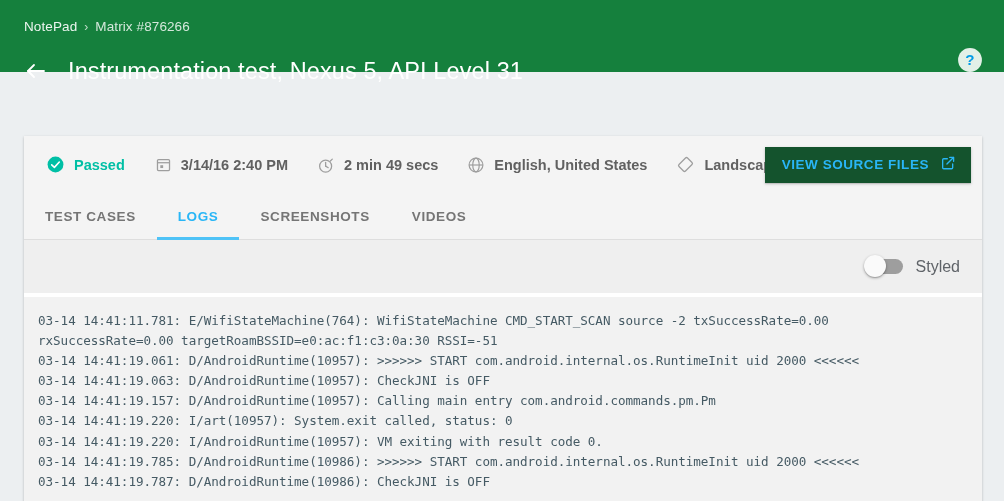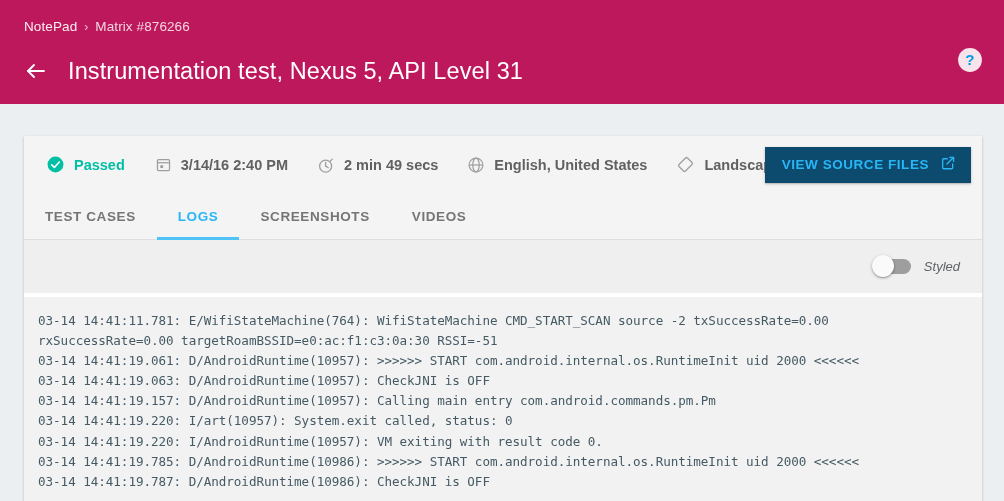--- a/index.html
+++ b/index.html
@@ -9,22 +9,22 @@
     width: 1004px; height: 501px;
     overflow: hidden;
     background: #eceff1;
     font-family: "Liberation Sans", sans-serif;
     -webkit-font-smoothing: antialiased;
   }
 
   
   .appbar {
     position: relative;
-    height: 104px;
-    background: #be185d;
+    height: 72px;
+    background: #15803d;
     color: #ffffff;
   }
   .breadcrumb {
     position: absolute;
     left: 24px; top: 19px;
     font-size: 13.5px;
     letter-spacing: .1px;
     display: flex;
     align-items: center;
     gap: 7px;
@@ -107,21 +107,21 @@
 
   .source-btn {
     position: absolute;
     right: 11px; top: 50%;
     transform: translateY(-50%);
     height: 36px;
     display: flex;
     align-items: center;
     gap: 11px;
     padding: 0 15px 0 17px;
-    background: #0c4a6e;
+    background: #14532d;
     color: #29b6f6;
     font-size: 13.5px;
     font-weight: bold;
     letter-spacing: .55px;
     border: none;
     cursor: pointer;
     box-shadow: 0 1px 3px rgba(0,0,0,.18), 0 1px 1px rgba(0,0,0,.10);
     font-family: "Liberation Sans", sans-serif;
   }
 
@@ -181,23 +181,22 @@
   }
   .switch .knob {
     position: absolute;
     left: -2px; top: -4px;
     width: 22px; height: 22px;
     border-radius: 50%;
     background: #fafafa;
     box-shadow: 0 1px 3px rgba(0,0,0,.32), 0 1px 1px rgba(0,0,0,.14);
   }
   .toggle-label {
-    font-size: 13px;
+    font-size: 16px;
     color: #5f6368;
-    font-style: italic;
   }
 
   
   .logs {
     background: #f2f2f2;
     height: 235px;
     padding: 14px 20px 0 14px;
     overflow: hidden;
   }
   .log-line {

